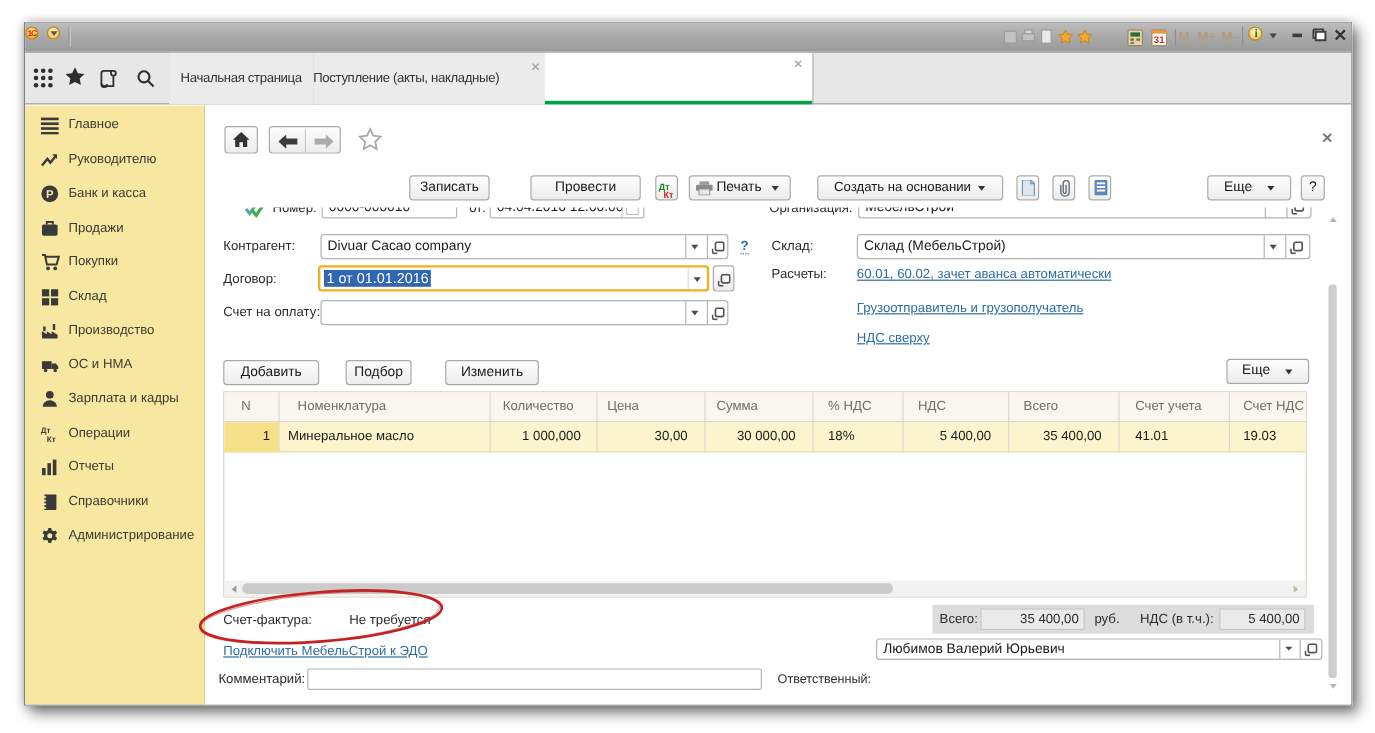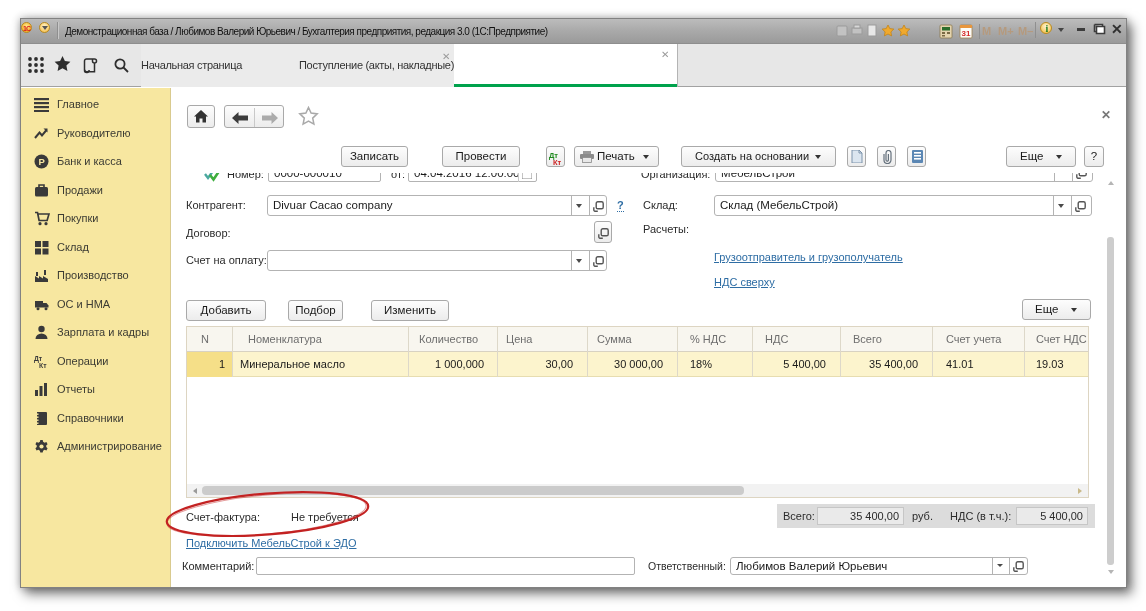--- a/index.html
+++ b/index.html
@@ -41,21 +41,20 @@
 
 <div id="tbar">
  <div class="ab" style="left:0px;top:2.5px;width:11px;height:11px;border-radius:50%;background:radial-gradient(circle at 50% 35%,#ffe98e,#f6b52e 70%,#d99716);border:1px solid #b98a1f">
    <span style="position:absolute;left:1px;top:2px;font-size:7px;font-weight:bold;color:#d61f1f;letter-spacing:-1px">1C</span>
       </div>
  <div class="ab" style="left:18px;top:2.5px;width:11px;height:11px;border-radius:50%;background:radial-gradient(circle at 50% 35%,#fff3c9,#f8c75e 75%,#e2a52e);border:1px solid #b98a1f">
    <div class="ab" style="left:2px;top:3.5px;border:3.5px solid transparent;border-top:4px solid #555"></div>
       </div>
  <div class="ab" style="left:36px;top:3px;width:1px;height:17px;background:#8f8f8f"></div>
  <div class="ab" style="left:37px;top:3px;width:1px;height:17px;background:#c8c8c8"></div>
- <div class="t">Демонстрационная база / Любимов Валерий Юрьевич / Бухгалтерия предприятия, редакция 3.0  (1С:Предприятие)</div>
 
  <svg class="ab" style="left:815px;top:4px" width="250" height="16" viewBox="0 0 250 16">
    <g fill="#c2c2c2" stroke="#9b9b9b" stroke-width="1">
      <rect x="1" y="3" width="10" height="10" rx="1"></rect>
      <rect x="16" y="5" width="10" height="6"></rect>
           <rect x="18" y="2" width="6" height="3" fill="#d8d8d8"></rect>
      <rect x="32" y="2" width="8" height="11" fill="#e8e8e8"></rect>
    </g>
    <g fill="#f0a92e" stroke="#c07f10" stroke-width=".7">
      <path d="M52 2 l1.8 3.6 4 .5 -2.9 2.8 .7 4 -3.6 -1.9 -3.6 1.9 .7 -4 -2.9 -2.8 4 -.5 z"></path>
@@ -102,23 +101,23 @@
    <path d="M9.5 1 l2.4 5 5.5 .7 -4 3.8 1 5.4 -4.9 -2.6 -4.9 2.6 1 -5.4 -4 -3.8 5.5 -.7 z"></path>
  </svg>
  <svg class="ab" style="left:61px;top:13px" width="17" height="17" viewBox="0 0 17 17" fill="none" stroke="#2e2e2e" stroke-width="1.5">
    <path d="M4.5 2 h8 a2 2 0 0 1 2 2 a2 2 0 0 1 -4 0 l0 -1.5 M4.5 2 a2 2 0 0 0 -2 2 v9 a2.4 2.4 0 0 0 4.8 .3 a2.4 2.4 0 0 1 -4.6 -.3 M12.5 6 v8.7 h-8"></path>
  </svg>
  <svg class="ab" style="left:92px;top:13px" width="17" height="17" viewBox="0 0 17 17" fill="none" stroke="#2e2e2e" stroke-width="1.8">
    <circle cx="7" cy="7" r="4.6"></circle>
         <path d="M10.5 10.5 L15 15"></path>
  </svg>
  <div class="vsep" style="left:120px"></div>
- <div class="tab" style="left:120px;width:120px;background:#ebebeb;text-align:left;line-height:43px">Начальная страница</div>
+ <div class="tab" style="left:120px;width:120px;background:#ebebeb;text-align:center;line-height:43px">Начальная страница</div>
  <div class="vsep" style="left:240px"></div>
- <div class="tab" style="left:240px;width:193px;background:#ebebeb;text-align:right;line-height:43px">Поступление (акты, накладные)</div>
+ <div class="tab" style="left:240px;width:193px;background:#ebebeb;text-align:left;line-height:43px">Поступление (акты, накладные)</div>
  <div class="ab x" style="left:421px;top:8px">✕</div>
  <div class="tab" style="left:433px;width:223px;background:#fff">
    <div class="ab x" style="left:207px;top:6px">✕</div>
    <div class="ab" style="left:0;top:40px;width:223px;height:3px;background:#00a24c"></div>
  </div>
  <div class="vsep" style="left:656px"></div>
 </div>
 
 <div id="side">
  <div class="mi" style="top:8px">
@@ -239,21 +238,21 @@
   <svg class="ab" style="left:37px;top:5.5px" width="16" height="12" viewBox="0 0 16 12">
         <path d="M16 6 L9.5 0 v3.5 H0 v5 h9.5 V12 z" fill="#ababab"></path>
       </svg>
 </div>
 <svg class="ab" style="left:278px;top:88px" width="21" height="21" viewBox="0 0 21 21">
       <path d="M10.5 1.5 l2.6 5.6 6.1 .8 -4.5 4.2 1.2 6 -5.4 -3 -5.4 3 1.2 -6 -4.5 -4.2 6.1 -.8 z" fill="none" stroke="#a9a9a9" stroke-width="1.5"></path>
     </svg>
 <div class="ab" style="left:1081px;top:90px;font-size:12px;color:#777;font-weight:bold">✕</div>
 
 <div class="btn" style="left:321px;top:128px;width:67px">Записать</div>
-<div class="btn" style="left:422px;top:128px;width:78px">Провести</div>
+<div class="btn" style="left:422px;top:128px;width:92px">Провести</div>
 <div class="btn" style="left:526px;top:128px;width:19px;padding:0">
       <span style="position:absolute;left:2px;top:-1px;font-size:7.5px;font-weight:bold;color:#1d8a1d">Дт</span>
       <span style="position:absolute;left:6px;top:6px;font-size:7.5px;font-weight:bold;color:#cc2222">Кт</span>
     </div>
 <div class="btn" style="left:554px;top:128px;width:85px;padding:0">
   <svg class="ab" style="left:5px;top:4px" width="14" height="12" viewBox="0 0 14 12">
         <rect x="3" y="0" width="8" height="3" fill="#9a9a9a"></rect>
         <rect x="0" y="3" width="14" height="5" rx="1" fill="#8b8b8b"></rect>
         <rect x="2.5" y="6.5" width="9" height="5" fill="#e8e8e8" stroke="#8b8b8b" stroke-width=".8"></rect>
       </svg>
@@ -338,27 +337,32 @@
       <div class="dd" style="right:20px;width:18px;border-left:1px solid #b3b3b3"></div>
       <div class="op" style="width:20px">
         <svg class="opi" width="11" height="11" viewBox="0 0 11 11">
           <rect x="3.2" y="0.8" width="7" height="7" rx="1.6" fill="none" stroke="#555" stroke-width="1.4"></rect>
           <path d="M4.8 10.2 h-3 a1.2 1.2 0 0 1 -1 -1 v-3" fill="none" stroke="#555" stroke-width="1.4"></path>
         </svg>
       </div>
     </div>
 
 <div class="lbl" style="left:166px;top:208px">Договор:</div>
+<div class="inp" style="left:245px;top:203px;width:326px;height:22px;border:2px solid #f0b020;border-radius:3px">
+      <span class="ab" style="left:3px;top:2px;background:#3166b0;color:#fff;padding:0 2px;line-height:14px;font-size:12px">1 от 01.01.2016</span>
+      <div class="dd" style="border-left-color:#d9d9d9"></div>
+    </div>
 <div class="sqb" style="left:574px;top:203px;height:22px">
       <svg style="position:absolute;left:3px;top:5.5px" width="11" height="11" viewBox="0 0 11 11">
         <rect x="3.2" y="0.8" width="7" height="7" rx="1.6" fill="none" stroke="#555" stroke-width="1.4"></rect>
         <path d="M4.8 10.2 h-3 a1.2 1.2 0 0 1 -1 -1 v-3" fill="none" stroke="#555" stroke-width="1.4"></path>
       </svg>
     </div>
 <div class="lbl" style="left:623px;top:204px">Расчеты:</div>
+<div class="lnk" style="left:694px;top:204px">60.01, 60.02, зачет аванса автоматически</div>
 
 <div class="lbl" style="left:166px;top:235px">Счет на оплату:</div>
 <div class="inp" style="left:247px;top:232px;width:340px;border-radius:3px">
       <div class="dd" style="right:17px;width:18px;border-left:1px solid #b3b3b3"></div>
       <div class="op">
         <svg class="opi" width="11" height="11" viewBox="0 0 11 11">
           <rect x="3.2" y="0.8" width="7" height="7" rx="1.6" fill="none" stroke="#555" stroke-width="1.4"></rect>
           <path d="M4.8 10.2 h-3 a1.2 1.2 0 0 1 -1 -1 v-3" fill="none" stroke="#555" stroke-width="1.4"></path>
         </svg>
       </div>
@@ -428,21 +432,21 @@
 <div class="lbl" style="left:166px;top:492px">Счет-фактура:</div>
 <div class="lbl" style="left:271px;top:492px">Не требуется</div>
 <svg class="ab" style="left:140px;top:470px" width="236" height="58" viewBox="0 0 236 58">
   <ellipse cx="107.5" cy="26" rx="101" ry="20.5" fill="none" stroke="#c32222" stroke-width="2.2" transform="rotate(-4.5 107.5 26)"></ellipse>
   <ellipse cx="106.5" cy="26.6" rx="100" ry="19.6" fill="none" stroke="#c32222" stroke-width="1.1" opacity=".45" transform="rotate(-5.2 106.5 26.6)"></ellipse>
 </svg>
 <div class="lnk" style="left:166px;top:518px">Подключить МебельСтрой к ЭДО</div>
 <div class="lbl" style="left:162px;top:541px">Комментарий:</div>
 <div class="inp" style="left:236px;top:539px;width:379px;height:18px"></div>
 <div class="lbl" style="left:628px;top:541px;font-size:10.5px">Ответственный:</div>
-<div class="inp" style="left:710px;top:539px;width:298px;height:18px;border-radius:3px">
+<div class="inp" style="left:710px;top:514px;width:372px;height:18px;border-radius:3px">
       <span class="tx" style="line-height:16px">Любимов Валерий Юрьевич</span>
       <div class="dd2" style="right:18px;width:17px">
         <div style="position:absolute;left:4.2px;top:6px;border:3.2px solid transparent;border-top:3.8px solid #4a4a4a"></div>
       </div>
       <div class="op" style="width:18px">
         <svg class="opi" style="top:3px" width="11" height="11" viewBox="0 0 11 11">
           <rect x="3.2" y="0.8" width="7" height="7" rx="1.6" fill="none" stroke="#555" stroke-width="1.4"></rect>
           <path d="M4.8 10.2 h-3 a1.2 1.2 0 0 1 -1 -1 v-3" fill="none" stroke="#555" stroke-width="1.4"></path>
         </svg>
       </div>

